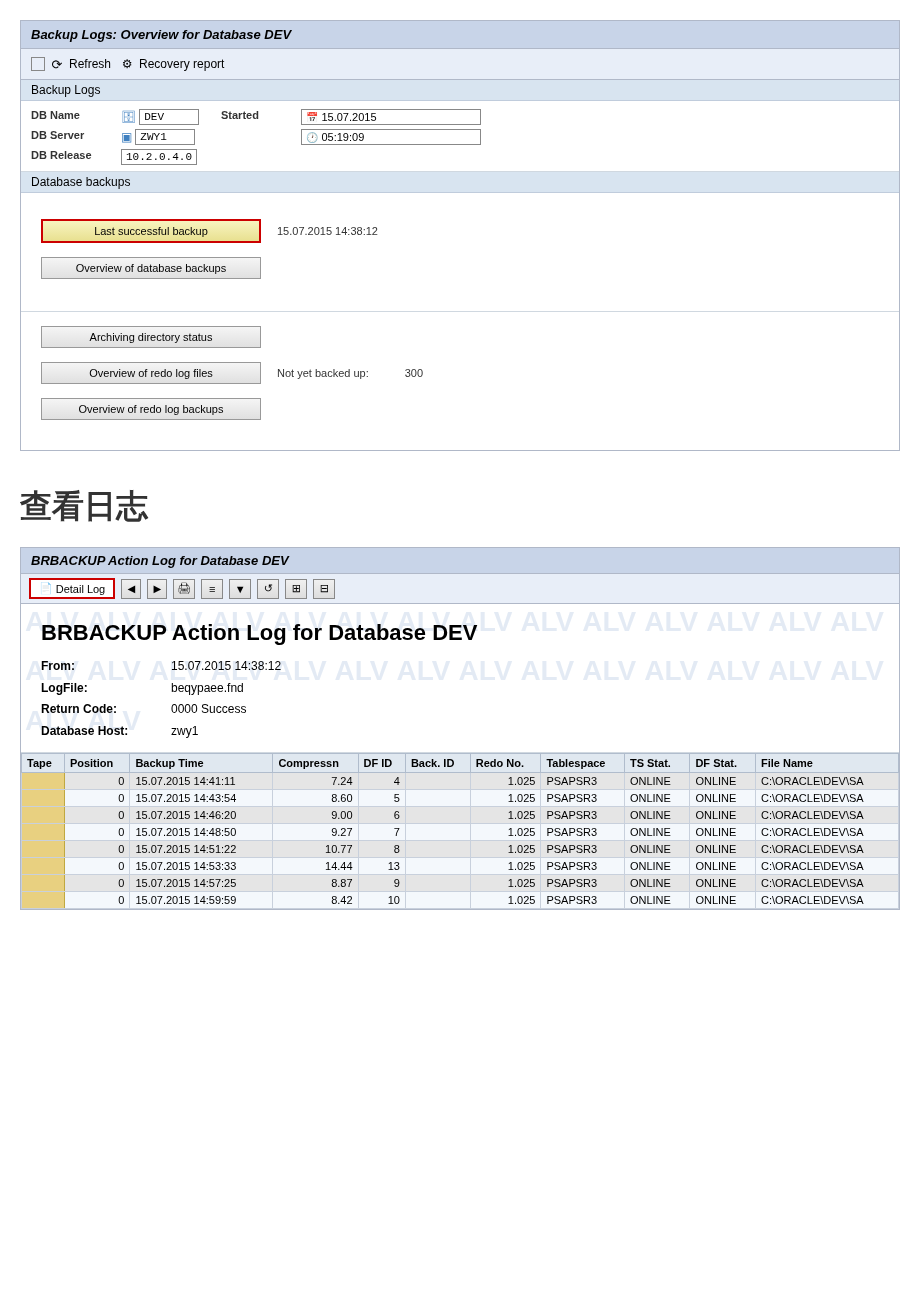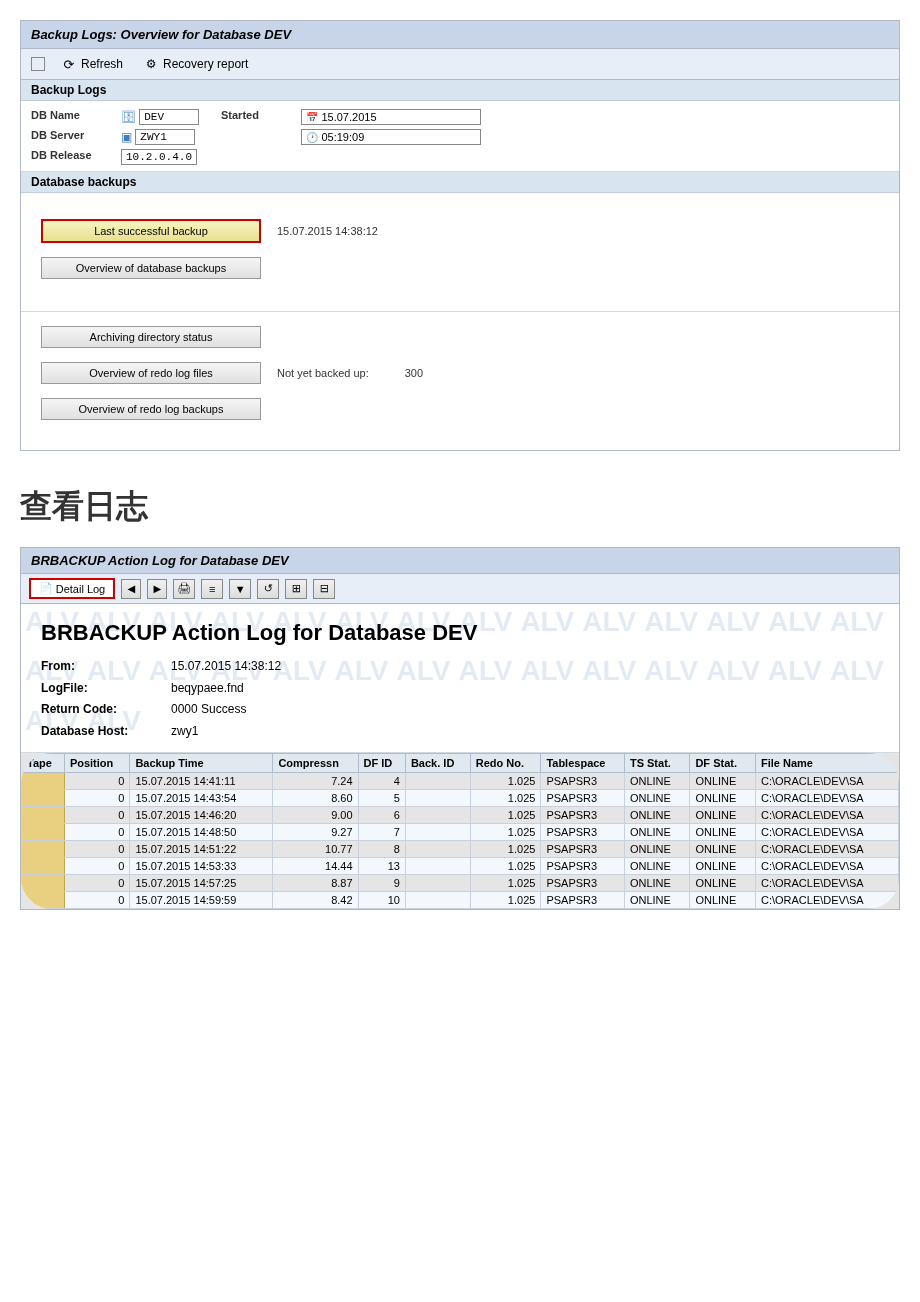--- a/index.html
+++ b/index.html
@@ -29,21 +29,21 @@
       padding: 6px 10px;
       font-weight: bold;
       font-style: italic;
       font-size: 13px;
       border-bottom: 1px solid #b0b8c8;
     }
 
     .toolbar {
       display: flex;
       align-items: center;
-      gap: 12px;
+      gap: 0;
       padding: 5px 10px;
       background: #e8eef8;
       border-bottom: 1px solid #b0b8c8;
     }
 
     .toolbar-btn {
       display: flex;
       align-items: center;
       gap: 4px;
       cursor: pointer;
@@ -59,21 +59,21 @@
       height: 16px;
       display: inline-flex;
       align-items: center;
       justify-content: center;
     }
 
     
     .section-label-row {
       background: #d8e4f0;
       padding: 3px 10px;
-      font-weight: bold;
+      font-weight: normal;
       font-size: 12px;
       border-bottom: 1px solid #c0ccdc;
     }
 
     .backup-info {
       padding: 8px 10px;
       display: grid;
       grid-template-columns: 90px 100px 80px 180px;
       row-gap: 4px;
       border-bottom: 1px solid #d0d8e0;
@@ -567,21 +567,21 @@
           <span class="log-meta-key">Return Code:</span>
           <span>0000 Success</span>
         </div>
         <div class="log-meta-row">
           <span class="log-meta-key">Database Host:</span>
           <span>zwy1</span>
         </div>
       </div>
     </div>
 
-    <div style="overflow-x:auto;border-radius:31px;">
+    <div style="overflow-x:auto;">
       <table class="data-table">
         <thead>
           <tr>
             <th class="col-tape">Tape</th>
             <th class="col-position">Position</th>
             <th class="col-backup-time">Backup Time</th>
             <th class="col-compress">Compressn</th>
             <th class="col-dfid">DF ID</th>
             <th class="col-backid">Back. ID</th>
             <th class="col-redono">Redo No.</th>

